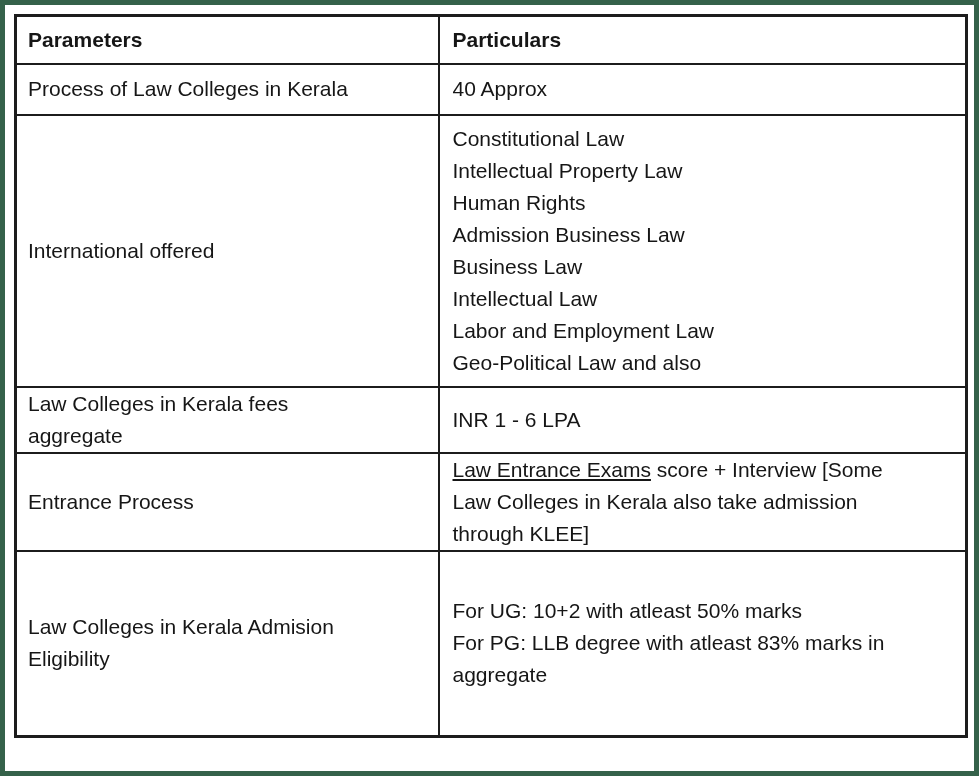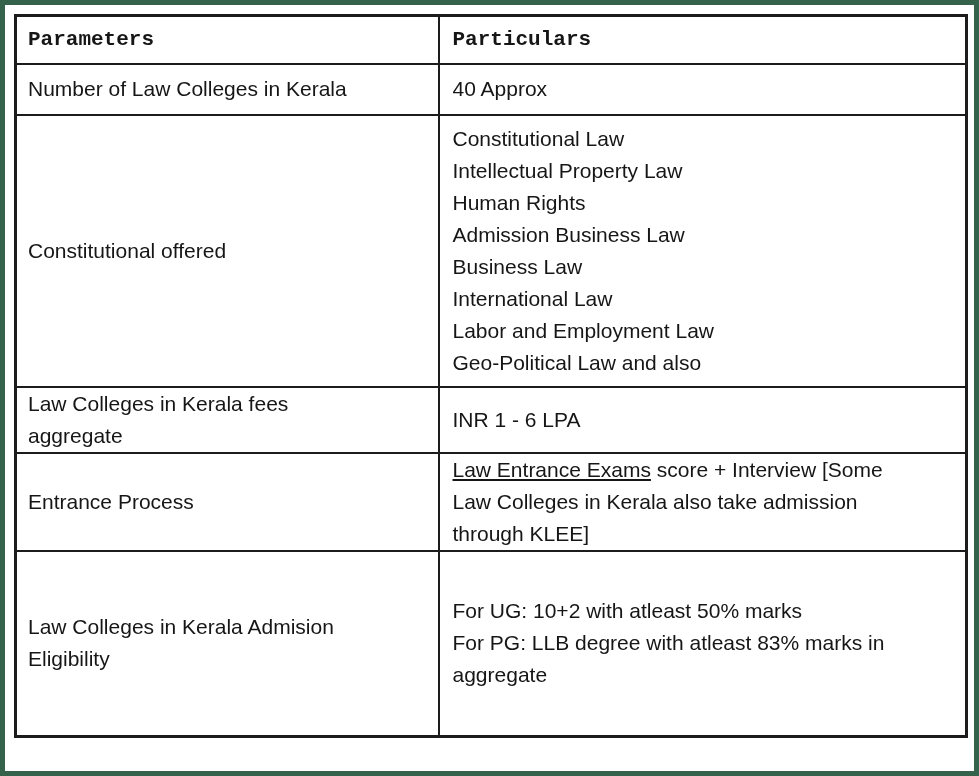--- a/index.html
+++ b/index.html
@@ -40,21 +40,21 @@
     font-size: 21px;
     line-height: 32px;
     color: #161616;
     font-weight: normal;
     box-sizing: border-box;
     overflow: hidden;
   }
   .info-table th { font-weight: bold; }
   .col1 { padding: 0 80px 0 11px; }
   .col2 { padding: 0 60px 0 13px; }
-  th.col1, th.col2 { padding-right: 10px; font-family: Liberation Mono, monospace; }
+  th.col1, th.col2 { padding-right: 10px; }
   tr.r-head { height: 48px; }
   tr.r1 { height: 51px; }
   tr.r2 { height: 272px; }
   tr.r3 { height: 63px; }
   tr.r4 { height: 95px; }
   tr.r5 { height: 186px; }
   tr.r6 { height: 53px; }
   .bold-underline {
     font-weight: normal;
     text-decoration: underline;
@@ -71,33 +71,33 @@
       <col class="c2">
     </colgroup>
     <thead>
       <tr class="r-head">
         <th class="col1">Parameters</th>
         <th class="col2">Particulars</th>
       </tr>
     </thead>
     <tbody>
       <tr class="r1">
-        <td class="col1">Number of Law Colleges in Kerala</td>
+        <td class="col1">Process of Law Colleges in Kerala</td>
         <td class="col2">40 Approx</td>
       </tr>
 
       <tr class="r2">
-        <td class="col1">Constitutional offered</td>
+        <td class="col1">International offered</td>
         <td class="col2">
           <div>Constitutional Law</div>
           <div>Intellectual Property Law</div>
           <div>Human Rights</div>
           <div>Admission Business Law</div>
           <div>Business Law</div>
-          <div>International Law</div>
+          <div>Intellectual Law</div>
           <div>Labor and Employment Law</div>
           <div>Geo-Political Law and also</div>
         </td>
       </tr>
 
       <tr class="r3">
         <td class="col1">Law Colleges in Kerala fees aggregate</td>
         <td class="col2">INR 1 - 6 LPA</td>
       </tr>
 

